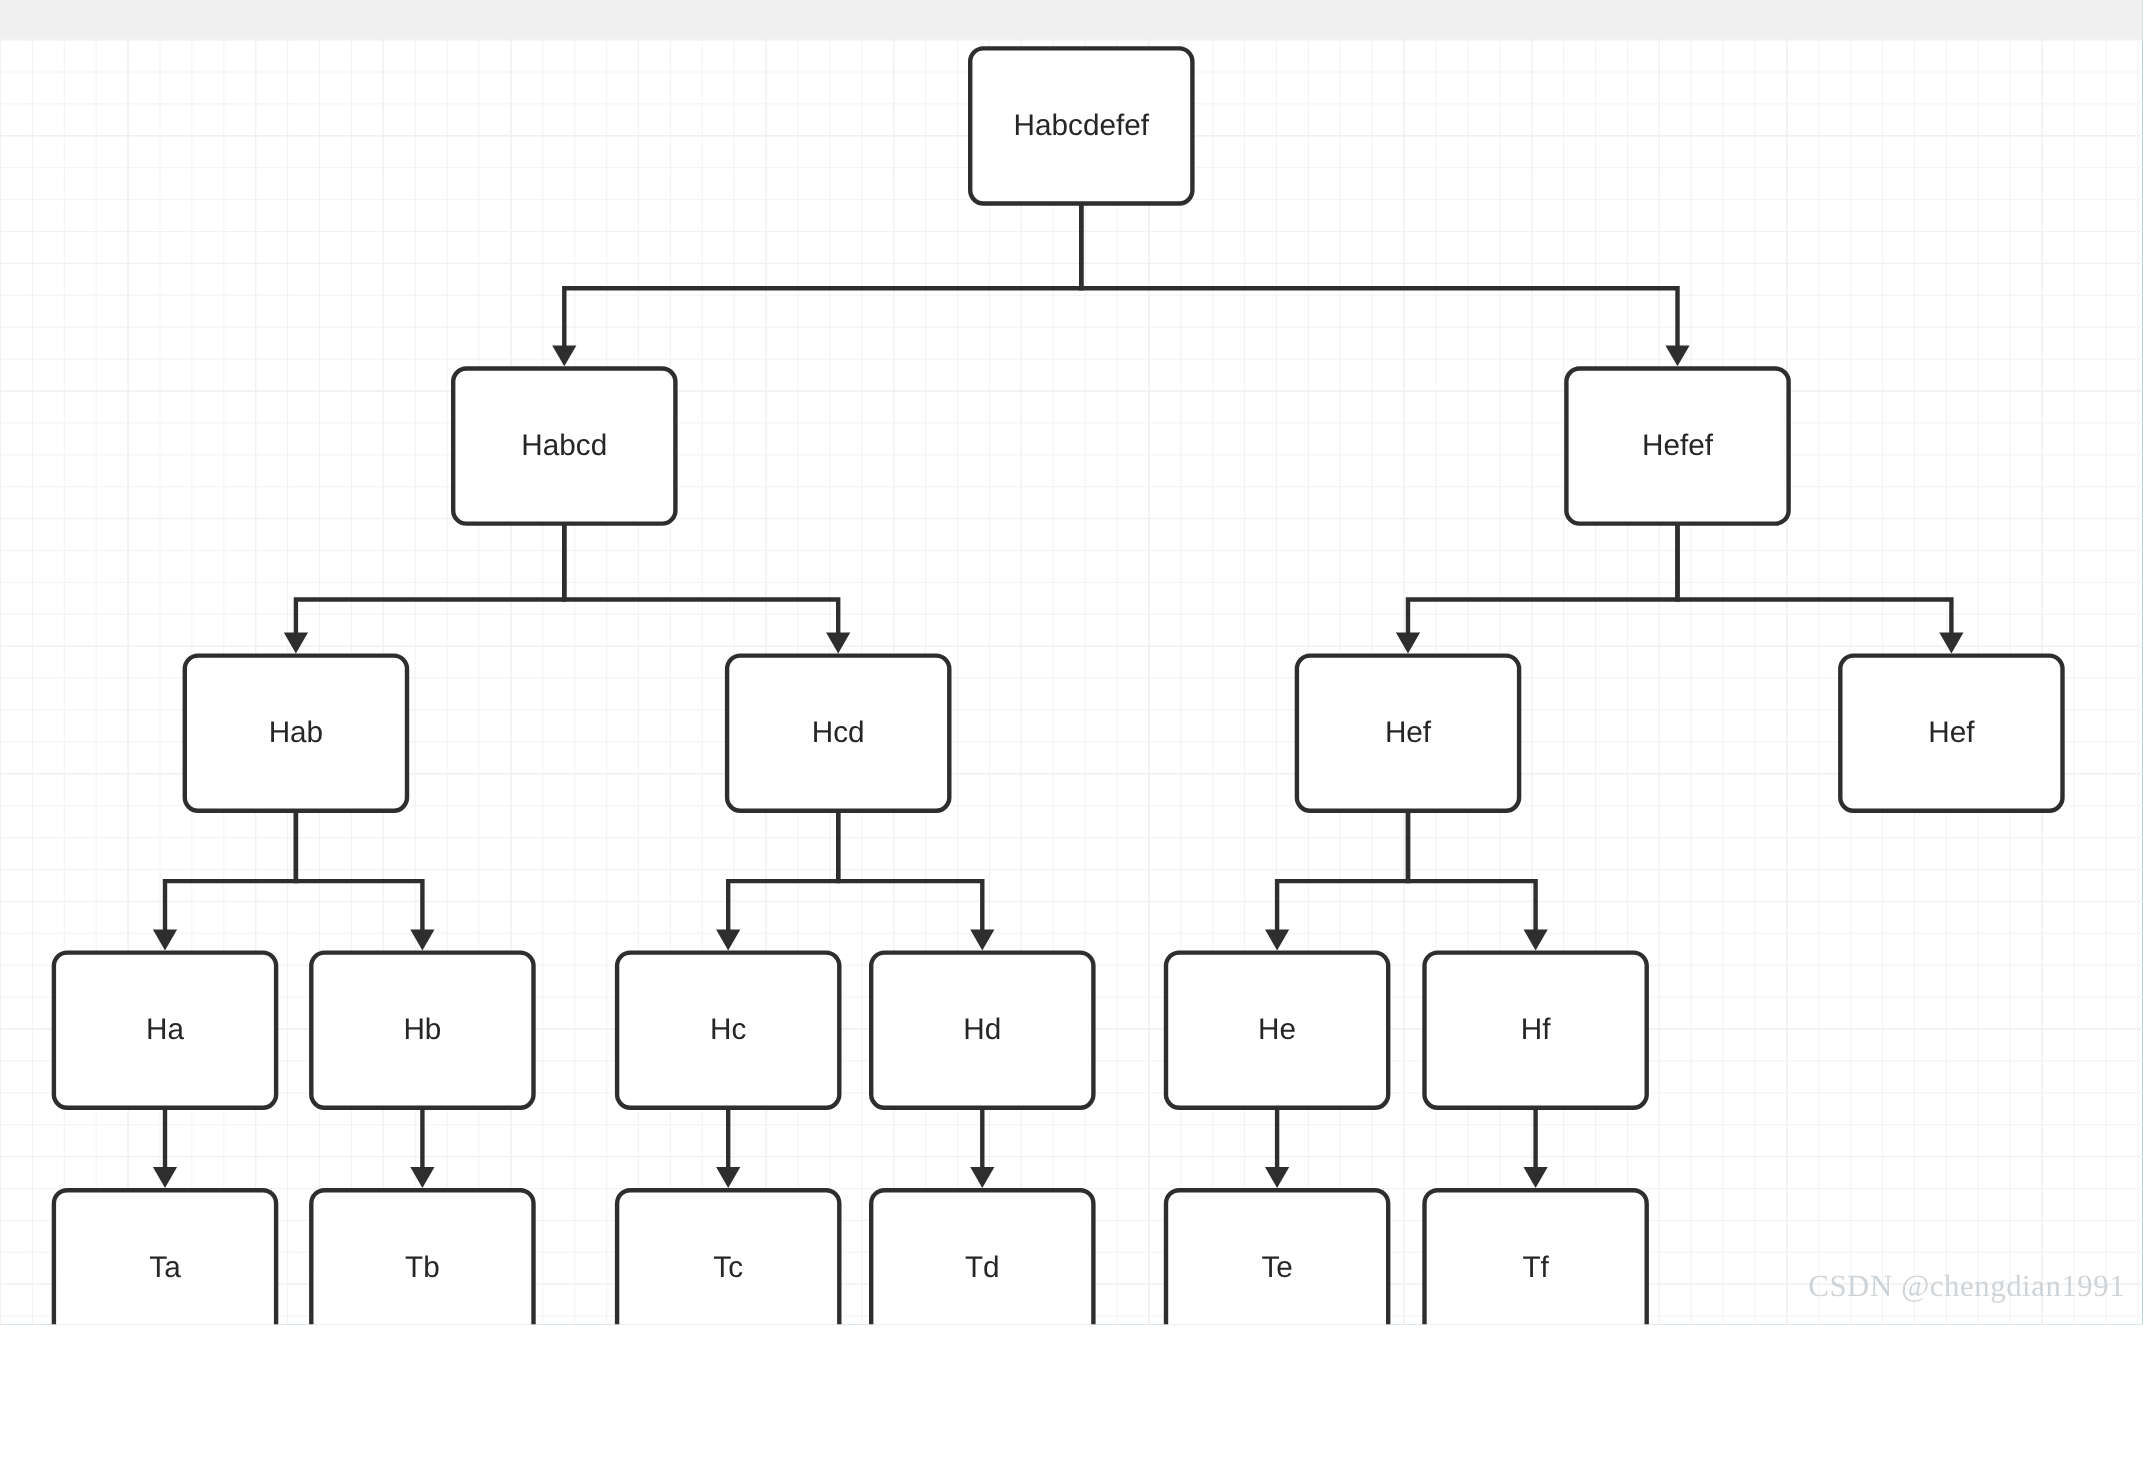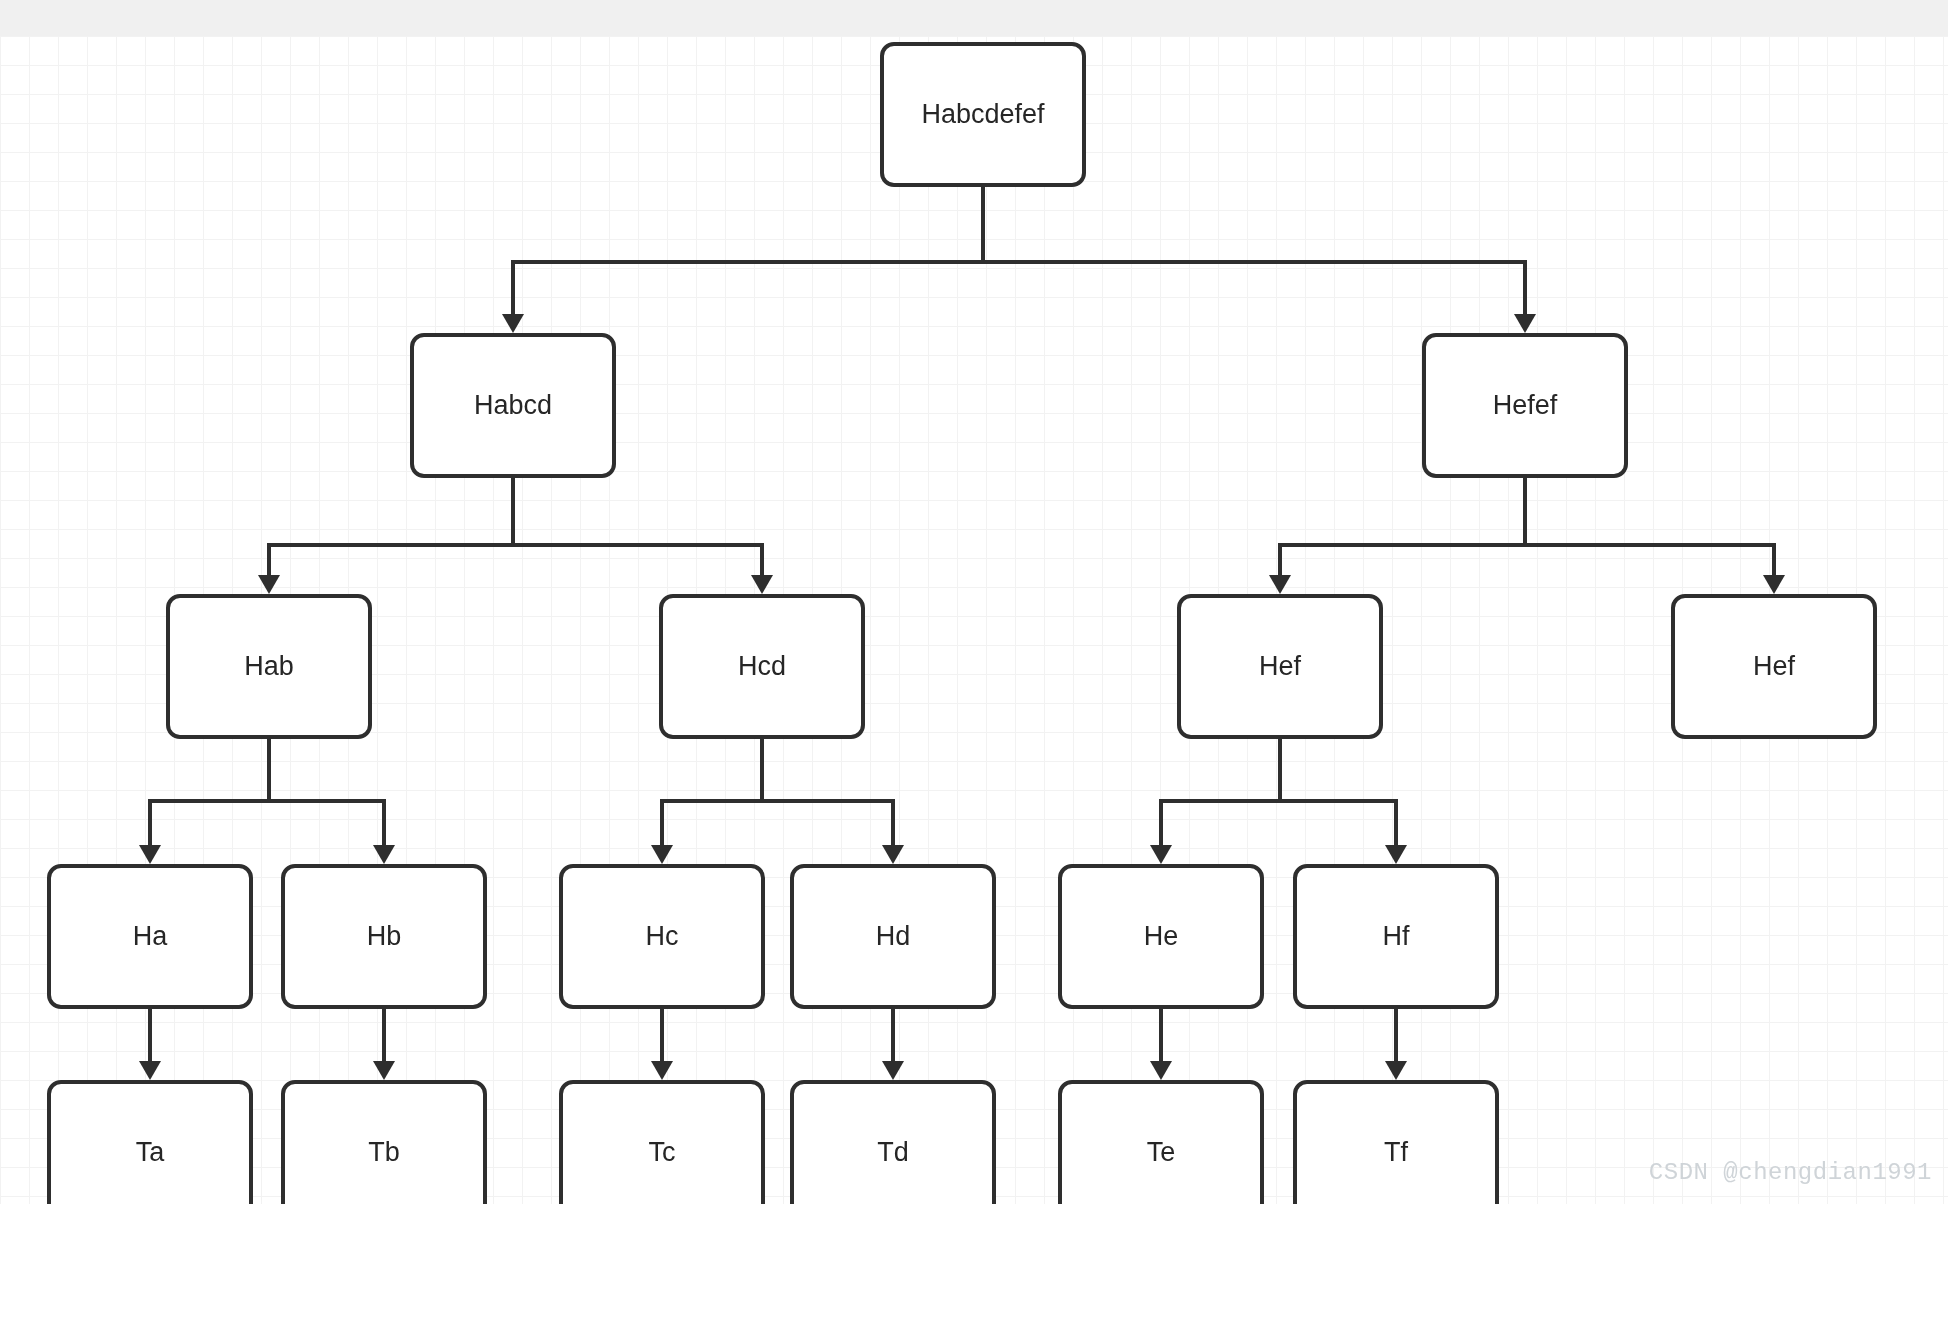--- a/index.html
+++ b/index.html
@@ -68,22 +68,22 @@
     stroke-linejoin: miter;
   }
   .edge-arrow {
     fill: #2e2e2e;
   }
   #watermark {
     position: absolute;
     right: 16px;
     bottom: 18px;
     color: #cfd4d8;
-    font-family: Liberation Mono, monospace;
-    font-size: 24px;
+    font-family: Liberation Serif, serif;
+    font-size: 28px;
     letter-spacing: 0.5px;
     white-space: nowrap;
     user-select: none;
   }
 </style>
 </head>
 <body>
 
 <div id="canvas-root">
 

